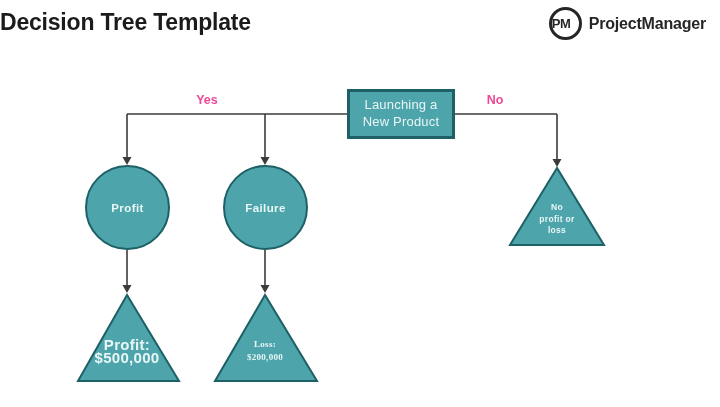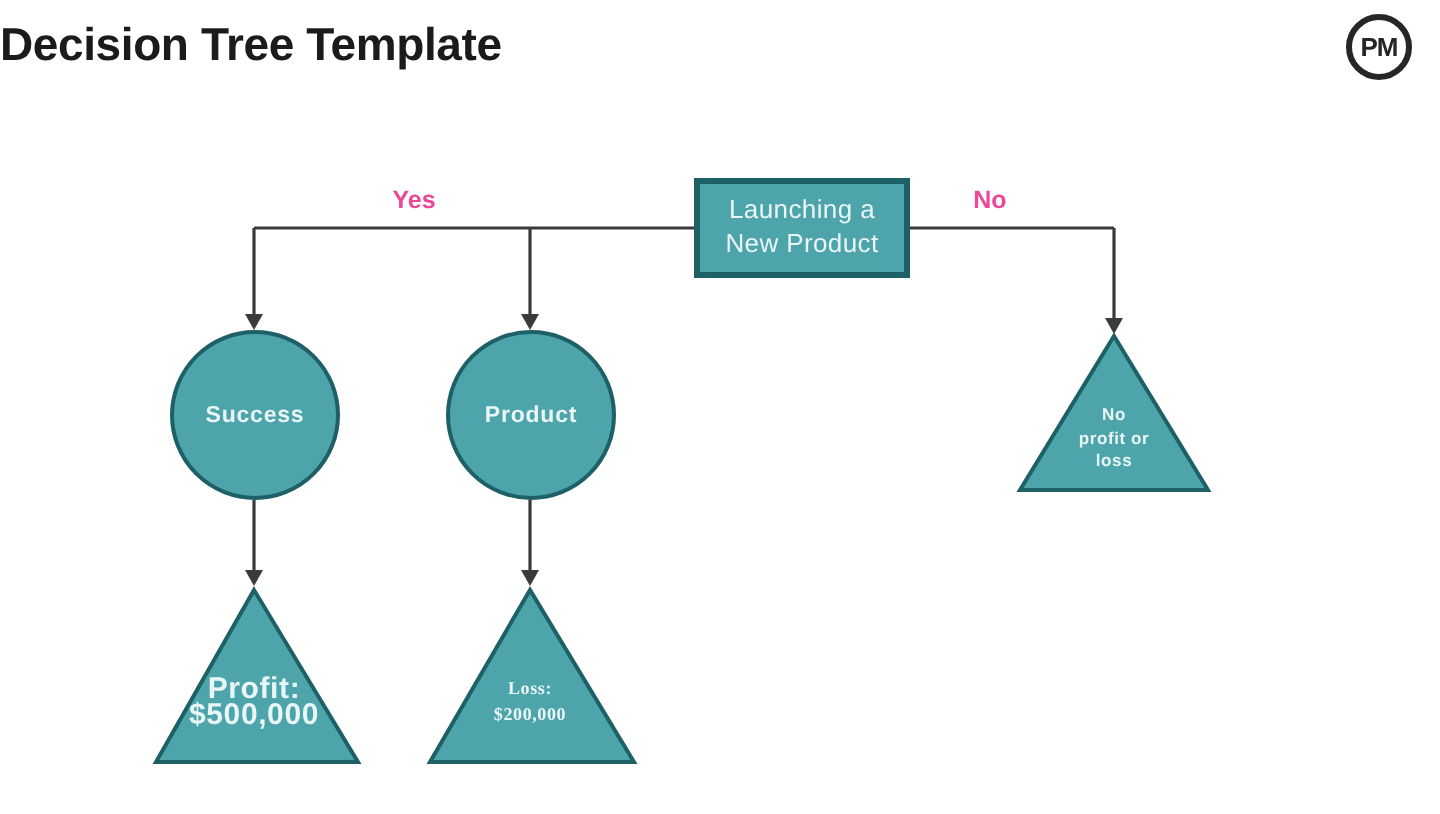--- a/index.html
+++ b/index.html
@@ -16,21 +16,21 @@
     position:relative;width:720px;height:407px;background:#fff;overflow:hidden;
     font-family:"Liberation Sans", sans-serif;
   }
   .title{
     position:absolute;left:0;top:9px;width:690px;text-align:left;
     font-size:23px;font-weight:700;color:var(--title);letter-spacing:-0.2px;
   }
   .brand{position:absolute;right:14px;top:7px;display:flex;align-items:center;gap:7px;}
   .pm-circle{
     width:33px;height:33px;border:3.5px solid var(--brand);border-radius:50%;
-    display:flex;align-items:center;justify-content:center;
+    display:flex;align-items:center;justify-content:flex-start;
     font-size:13px;font-weight:700;color:var(--brand);letter-spacing:-0.5px;
   }
   .brand-name{font-size:16px;font-weight:700;color:var(--brand);letter-spacing:-0.2px;}
   svg.connectors{position:absolute;left:0;top:0;}
   svg .wire{stroke:var(--line);stroke-width:1.6;fill:none;}
   svg .head{fill:var(--line);stroke:none;}
   svg .shape{fill:var(--shape-fill);stroke:var(--shape-border);stroke-width:2;}
   .node-box{
     position:absolute;left:347px;top:89px;width:108px;height:50px;
     background:var(--shape-fill);border:3px solid var(--shape-border);
@@ -64,20 +64,21 @@
 <body>
 
 <div class="stage">
 
   <div class="title">Decision Tree Template</div>
 
   <div class="brand">
     <div class="pm-circle">
       <span>PM</span>
     </div>
+    <div class="brand-name">ProjectManager</div>
   </div>
 
   <svg class="connectors" width="720" height="407" viewBox="0 0 720 407">
 
     <path class="wire" d="M127,114 H347"></path>
     <path class="wire" d="M455,114 H557"></path>
     <path class="wire" d="M127,114 V158"></path>
     <path class="wire" d="M265,114 V158"></path>
     <path class="wire" d="M557,114 V160"></path>
     <path class="wire" d="M127,250 V286"></path>
@@ -95,24 +96,24 @@
   </svg>
 
   <div class="node-box">
     <div>Launching a New Product</div>
   </div>
 
   <div class="edge-label yes">Yes</div>
   <div class="edge-label no">No</div>
 
   <div class="circle success">
-    <span>Success</span>
+    <span>Profit</span>
   </div>
   <div class="circle failure">
-    <span>Product</span>
+    <span>Failure</span>
   </div>
 
   <div class="tri-text profit">
     <div>Profit:</div>
     <div>$500,000</div>
   </div>
   <div class="tri-text loss">
     <div>Loss:</div>
     <div>$200,000</div>
   </div>

